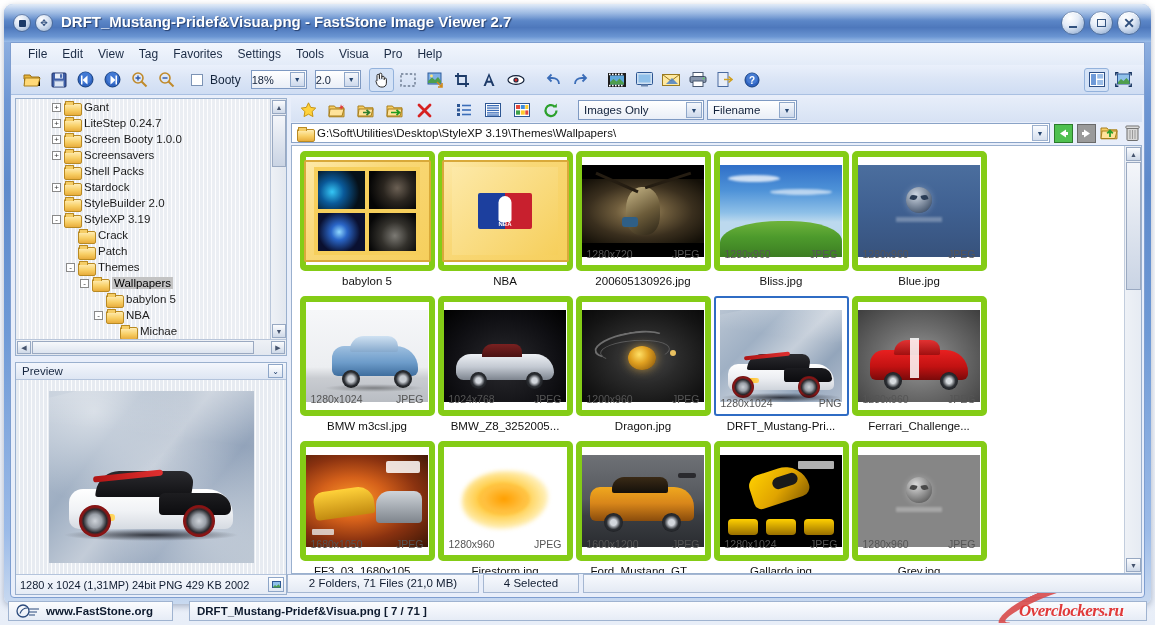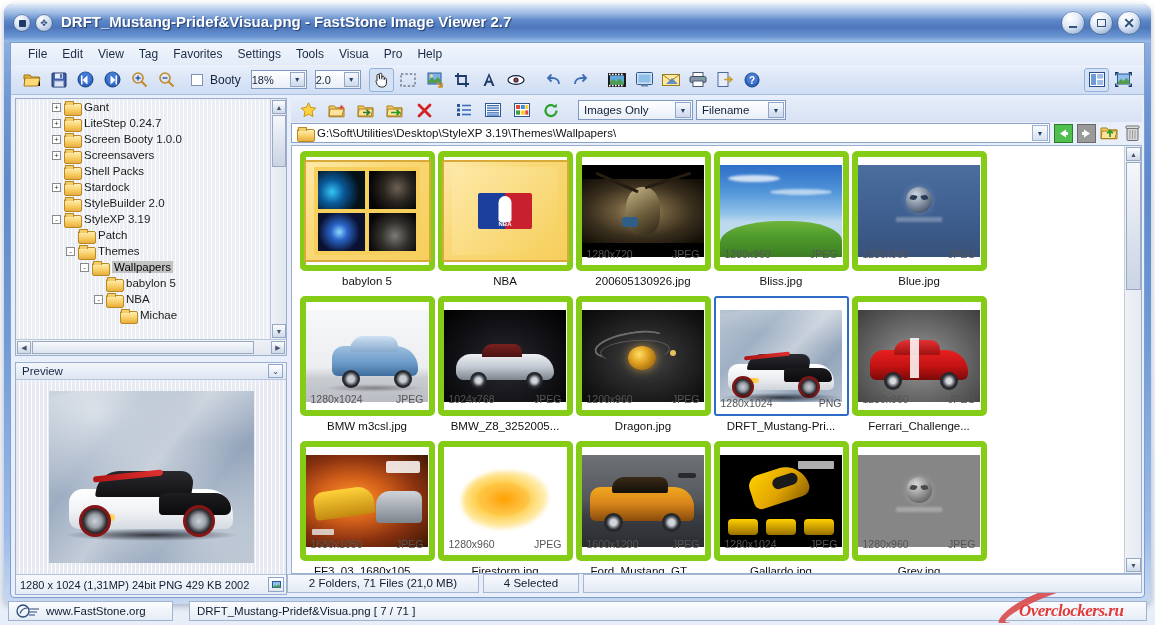--- a/index.html
+++ b/index.html
@@ -377,21 +377,21 @@
   }
   .stbox {
     height: 19px; background: linear-gradient(180deg,#f7f9fd,#e4eaf4);
     border:1px solid #a5b7d2; display:flex; align-items:center; justify-content:center;
     font-size: 11.5px; color:#101c30; padding: 0 6px; white-space:nowrap;
   }
 
   
   .appstatus {
     position:absolute; left: 8px; bottom: 3px; width: 1139px; height: 22px;
-    display:flex; align-items:center; gap:4px;
+    display:flex; align-items:center; gap:4px;font-weight:bold;
   }
   .asbox {
     height: 20px; background: linear-gradient(180deg,#fbfcfe,#e6ecf6);
     border:1px solid #9fb3d0; display:flex; align-items:center;
     font-size: 11.5px; color:#0d1a2e; padding: 0 7px; white-space:nowrap;
   }
   .asbox.brand { gap: 6px; }
   .wm {
     position:absolute; right: 4px; bottom: 2px; width: 160px; height: 30px;
     overflow:hidden;
@@ -673,20 +673,25 @@
                   <span class="tlabel">StyleBuilder 2.0</span>
                 </div>
                 <div class="trow" style="padding-left: 36px;">
                   <div class="pm">-</div>
                   <span class="folder"></span>
                   <span class="tlabel">StyleXP 3.19</span>
                 </div>
                 <div class="trow" style="padding-left: 50px;">
                   <div class="pmspace"></div>
                   <span class="folder"></span>
+                  <span class="tlabel">Crack</span>
+                </div>
+                <div class="trow" style="padding-left: 50px;">
+                  <div class="pmspace"></div>
+                  <span class="folder"></span>
                   <span class="tlabel">Patch</span>
                 </div>
                 <div class="trow" style="padding-left: 50px;">
                   <div class="pm">-</div>
                   <span class="folder"></span>
                   <span class="tlabel">Themes</span>
                 </div>
                 <div class="trow" style="padding-left: 64px;">
                   <div class="pm">-</div>
                   <span class="folder"></span>
@@ -826,21 +831,21 @@
                   <rect x="11.3" y="7.4" width="3" height="4.3" fill="#e2483c"></rect>
                 </svg>
             </div>
             <div class="bbtn">
               <svg width="16" height="15" viewBox="0 0 16 15">
                   <path d="M13.5 7.5a5.5 5.5 0 11-2-4.2" fill="none" stroke="#2ba02b" stroke-width="2.2"></path>
                   <path d="M13.8 0.6v3.8h-3.8z" fill="#2ba02b"></path>
                 </svg>
             </div>
             <div class="tsep"></div>
-            <div class="combo2" style="width:115px;">
+            <div class="combo2" style="width:126px;">
               <span>Images Only</span>
               <span class="arw">▼</span>
             </div>
             <div class="combo2" style="width:90px;">
               <span>Filename</span>
               <span class="arw">▼</span>
             </div>
           </div>
 
           <div class="addrbar">

